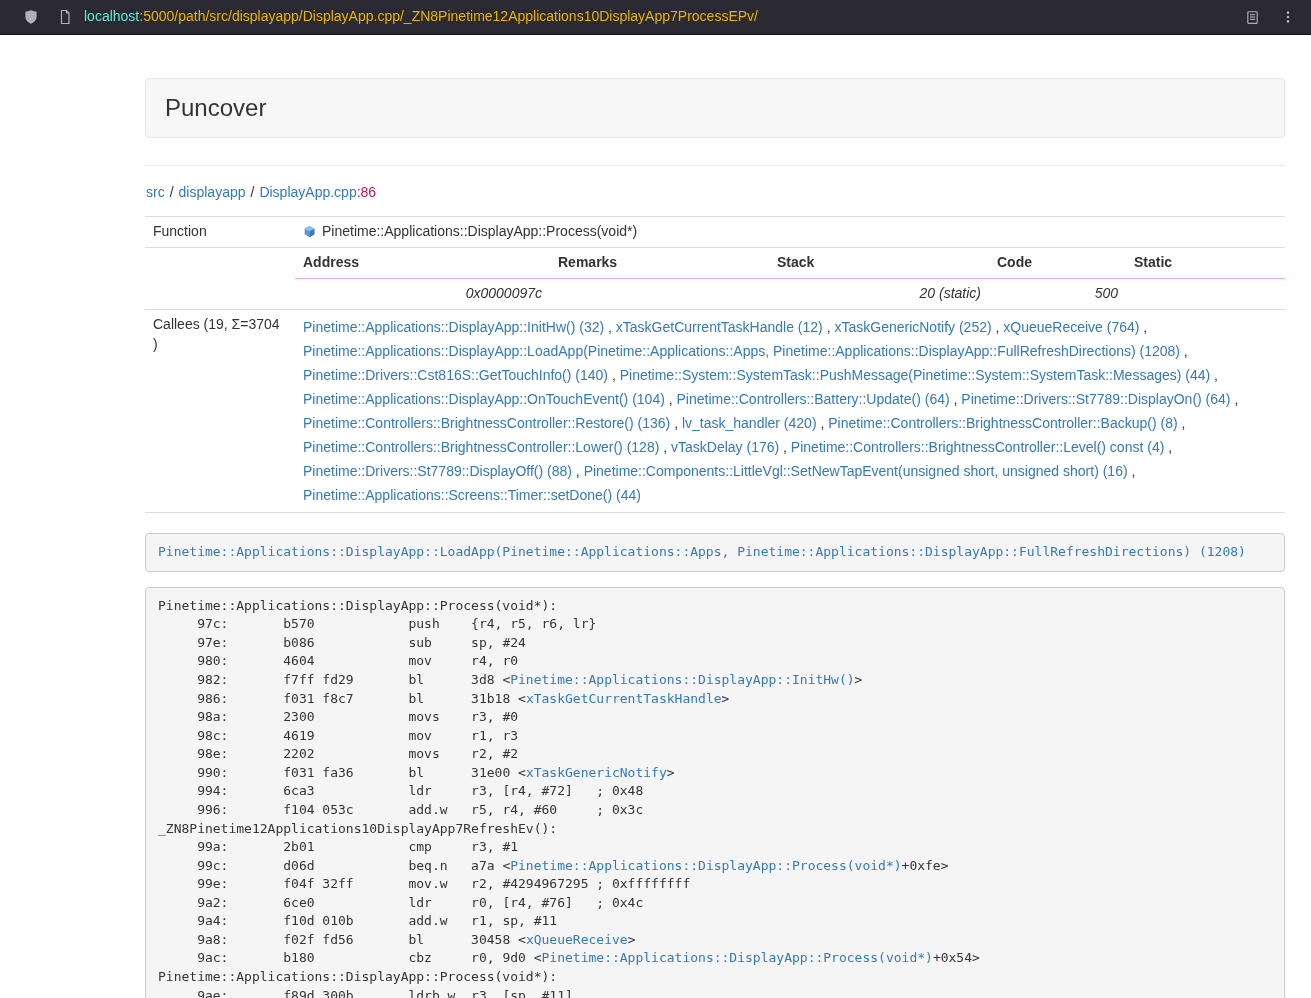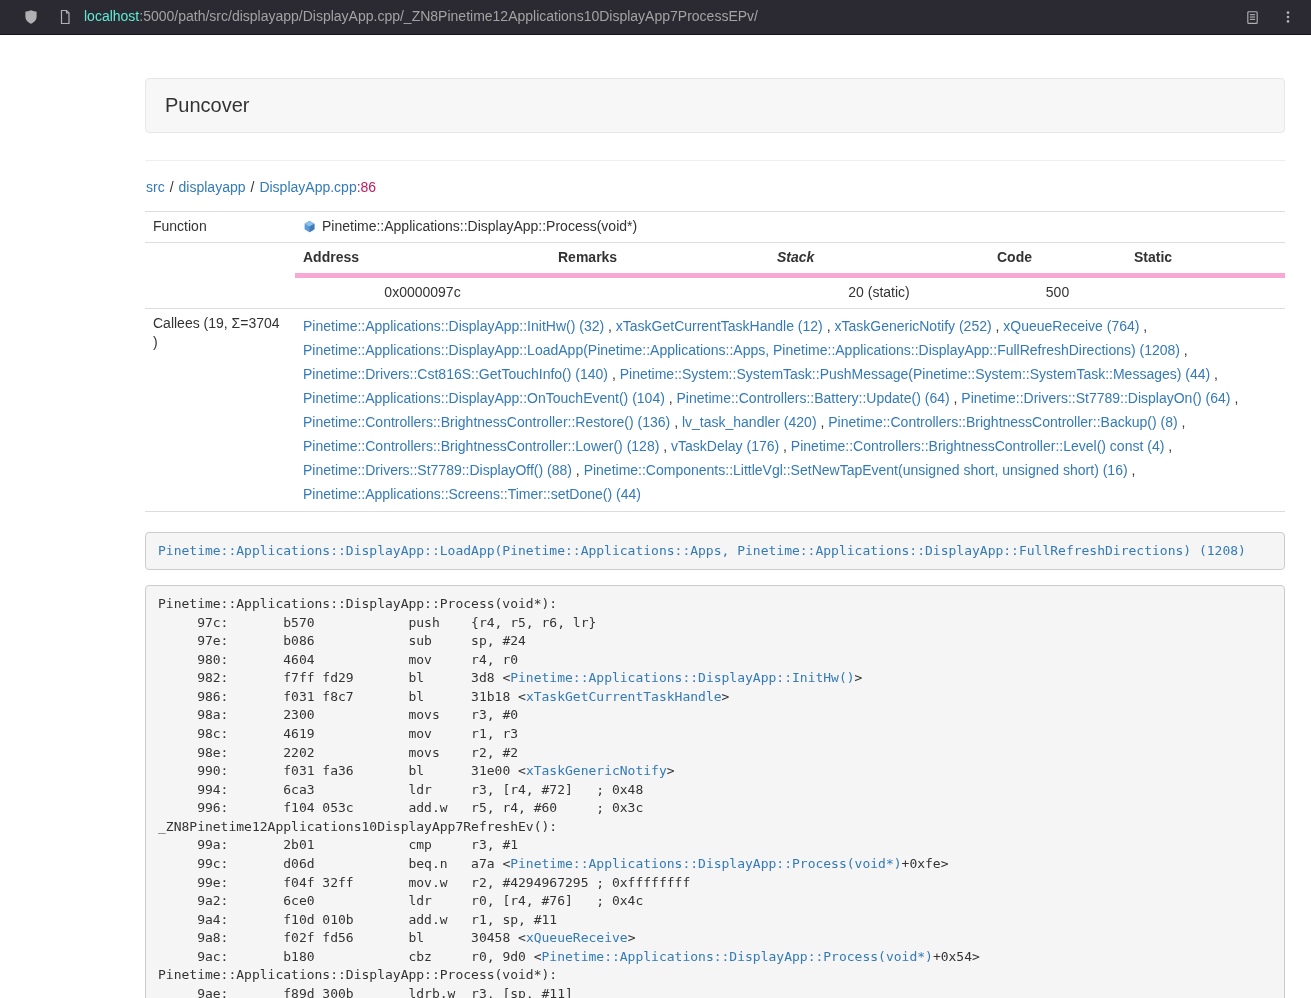--- a/index.html
+++ b/index.html
@@ -24,48 +24,48 @@
     background:var(--toolbar-bg);
     border-bottom:1px solid #16151d;
     display:flex;align-items:center;
   }
   .tb-icon{display:inline-flex;align-items:center;justify-content:center;width:22px;height:22px;border-radius:3px;flex:0 0 auto;}
   .tb-icon svg{display:block;}
   .tb-shield{margin-left:20px;}
   .tb-doc{margin-left:12px;}
   .urlbar{margin-left:8px;flex:1 1 auto;white-space:nowrap;overflow:hidden;font-size:14px;}
   .url-host{color:#5eead4;}
-  .url-path{color:#a3a3a3;}
+  .url-path{color:#eab308;}
   .tb-right{margin-left:auto;display:flex;align-items:center;gap:14px;margin-right:12px;}
 
   
   .container{margin:0 26px 0 145px;width:1140px;}
   .jumbo{
     margin-top:43px;
     background:var(--panel-bg);
     border:1px solid #e7e7e7;
     border-radius:4px;
     padding:12px 19px;
-    font-size:20px;color:#333;
+    font-size:24px;color:#333;
   }
   hr.divider{border:0;border-top:1px solid #eee;margin:27px 0 17px;}
   .breadcrumb{margin:0 0 13px 1px;}
   .breadcrumb .sep{color:#333;margin:0 5px;}
   .breadcrumb .suffix{color:#be185d;}
 
   table.main{width:100%;border-collapse:collapse;margin:7px 0 20px;border-bottom:1px solid #ddd;}
   table.main > tbody > tr > td{border-top:1px solid #ddd;padding:5px 8px;text-align:left;vertical-align:top;}
   td.lbl{width:150px;}
   td.nested-cell{padding:0 !important;}
   table.nested{width:100%;border-collapse:collapse;}
-  table.nested th{font-weight:bold;text-align:left;padding:5px 8px;border-bottom:5px solid #f9a8d4;}
-  table.nested td{text-align:center;padding:5px 8px;}
+  table.nested th{font-weight:bold;text-align:left;padding:5px 8px;border-bottom:1px solid #f9a8d4;}
+  table.nested td{text-align:right;padding:5px 8px;font-style:italic;}
   .col-address{width:255px;}
   .col-remarks{width:219px;}
-  .col-stack{width:220px;font-style:italic;}
+  .col-stack{width:220px;}
   .col-code{width:137px;}
 
   .fn-icon{display:inline-block;vertical-align:-2px;margin-right:6px;}
   .fn-icon svg{display:block;}
 
   .callees-cell{line-height:24px;}
 
   pre{
     font-family:"DejaVu Sans Mono","Liberation Mono",monospace;
     font-size:13px;line-height:1.42857;

